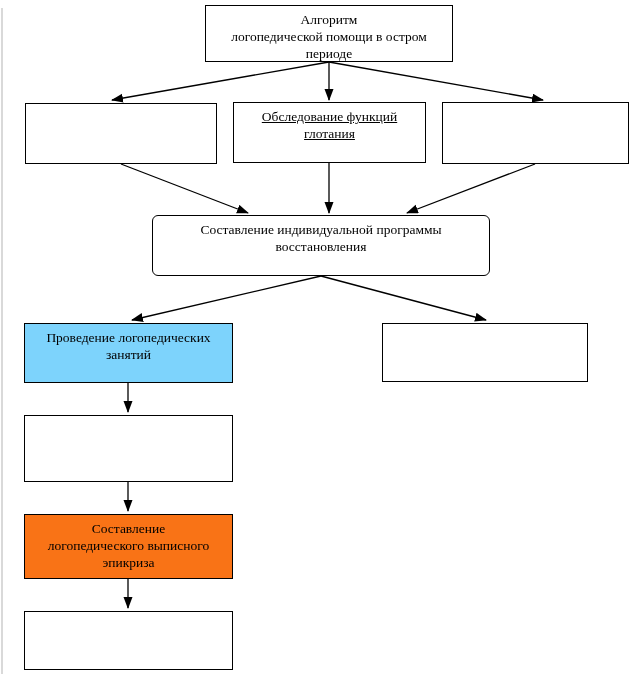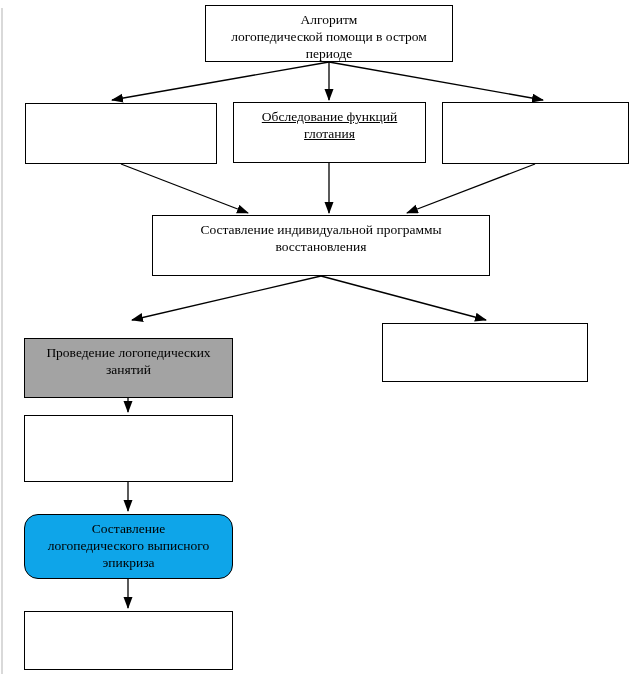--- a/index.html
+++ b/index.html
@@ -85,35 +85,35 @@
       <div class="node" style="left: 25px; top: 103px; width: 192px; height: 61px; border-color: rgb(0, 0, 0); background: rgb(255, 255, 255);">
         <span class="label" style="color: rgb(0, 0, 0);"></span>
       </div>
       <div class="node" style="left: 233px; top: 102px; width: 193px; height: 61px; border-color: rgb(0, 0, 0); background: rgb(255, 255, 255); text-decoration: underline;">
         <span class="label" style="color: rgb(0, 0, 0);">Обследование функций
 глотания</span>
       </div>
       <div class="node" style="left: 442px; top: 102px; width: 187px; height: 62px; border-color: rgb(0, 0, 0); background: rgb(255, 255, 255);">
         <span class="label" style="color: rgb(0, 0, 0);"></span>
       </div>
-      <div class="node" style="left: 152px; top: 215px; width: 338px; height: 61px; border-color: rgb(0, 0, 0); background: rgb(255, 255, 255);">
+      <div class="node" style="left: 152px; top: 215px; width: 338px; height: 61px; border-color: rgb(0, 0, 0); background: rgb(255, 255, 255); border-radius: 6px;">
         <span class="label" style="color: rgb(0, 0, 0);">Составление индивидуальной программы
 восстановления</span>
       </div>
-      <div class="node" style="left: 24px; top: 338px; width: 209px; height: 60px; border-color: rgb(0, 0, 0); background: #a3a3a3;">
+      <div class="node" style="left: 24px; top: 323px; width: 209px; height: 60px; border-color: rgb(0, 0, 0); background: #7dd3fc;">
         <span class="label" style="color: rgb(0, 0, 0);">Проведение логопедических
 занятий</span>
       </div>
       <div class="node" style="left: 382px; top: 323px; width: 206px; height: 59px; border-color: rgb(0, 0, 0); background: rgb(255, 255, 255);">
         <span class="label" style="color: rgb(0, 0, 0);"></span>
       </div>
       <div class="node" style="left: 24px; top: 415px; width: 209px; height: 67px; border-color: rgb(0, 0, 0); background: rgb(255, 255, 255);">
         <span class="label" style="color: rgb(0, 0, 0);"></span>
       </div>
-      <div class="node" style="left: 24px; top: 514px; width: 209px; height: 65px; border-color: rgb(0, 0, 0); background: #0ea5e9; border-radius: 14px;">
+      <div class="node" style="left: 24px; top: 514px; width: 209px; height: 65px; border-color: rgb(0, 0, 0); background: #f97316;">
         <span class="label" style="color: rgb(0, 0, 0);">Составление
 логопедического выписного
 эпикриза</span>
       </div>
       <div class="node" style="left: 24px; top: 611px; width: 209px; height: 59px; border-color: rgb(0, 0, 0); background: rgb(255, 255, 255);">
         <span class="label" style="color: rgb(0, 0, 0);"></span>
       </div>
     </div>
 </div>
 

